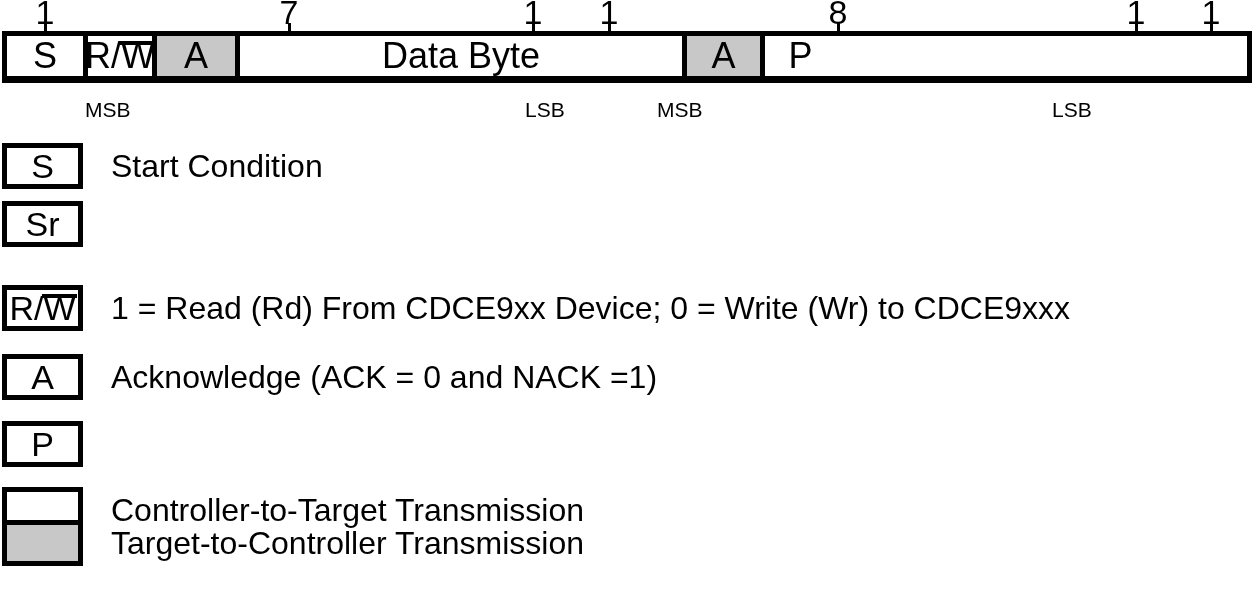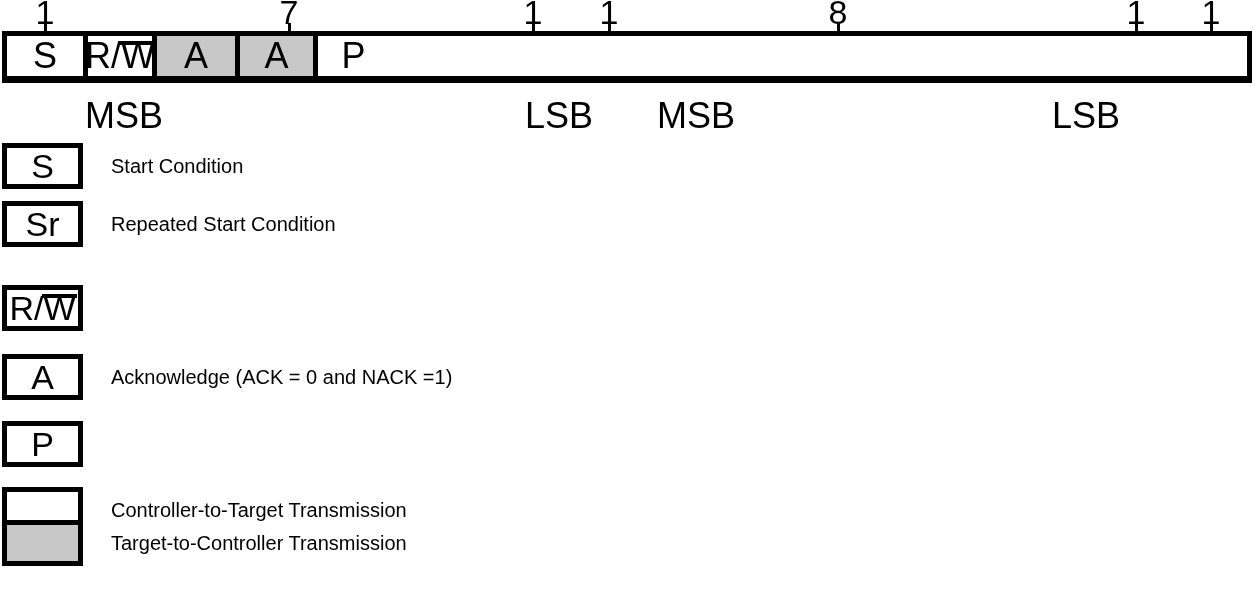--- a/index.html
+++ b/index.html
@@ -66,22 +66,22 @@
     left: -1px;
     right: -1px;
     top: 3px;
     height: 4px;
     background: #000;
   }
 
   
   .order-label {
     position: absolute;
-    top: 101px;
-    font-size: 36px;
+    top: 95px;
+    font-size: 21px;
     line-height: 29px;
     white-space: nowrap;
   }
 
   
   .legend-row {
     position: absolute;
     left: 2px;
     height: 46px;
     display: flex;
@@ -96,21 +96,21 @@
     justify-content: center;
     font-size: 34px;
     line-height: 34px;
     background: #fff;
     flex: 0 0 81px;
   }
   .legend-box.shaded { background: #c8c8c8; }
   .legend-box .ov::after { top: 3px; height: 4px; }
   .legend-desc {
     margin-left: 28px;
-    font-size: 20px;
+    font-size: 32px;
     line-height: 32px;
     white-space: nowrap;
   }
 </style>
 </head>
 <body>
 
 <div class="canvas">
 
   <span class="bitnum" style="left:45px">1</span>
@@ -129,44 +129,45 @@
   <div class="tick" style="left:1135px"></div>
   <div class="tick" style="left:1210px"></div>
 
   <div class="frame">
     <div class="cell" style="flex:0 0 81px">S</div>
     <div class="cell" style="flex:0 0 69px">
         <span>R/</span>
         <span class="ov">W</span>
       </div>
     <div class="cell shaded" style="flex:0 0 83px">A</div>
+    <div class="cell" style="flex:0 0 447px">Data Byte</div>
     <div class="cell shaded" style="flex:0 0 78px">A</div>
     <div class="cell" style="flex:0 0 71px">P</div>
   </div>
 
   <span class="order-label" style="left:85px">MSB</span>
   <span class="order-label" style="left:525px">LSB</span>
   <span class="order-label" style="left:657px">MSB</span>
   <span class="order-label" style="left:1052px">LSB</span>
 
   <div class="legend-row" style="top:143px">
     <div class="legend-box">S</div>
     <div class="legend-desc">Start Condition</div>
   </div>
 
   <div class="legend-row" style="top:201px">
     <div class="legend-box">Sr</div>
-    <div class="legend-desc">Repeated Start Condition</div>
   </div>
 
   <div class="legend-row" style="top:285px">
     <div class="legend-box">
         <span>R/</span>
         <span class="ov">W</span>
       </div>
+    <div class="legend-desc">1 = Read (Rd) From CDCE9xx Device; 0 = Write (Wr) to CDCE9xxx</div>
   </div>
 
   <div class="legend-row" style="top:354px">
     <div class="legend-box">A</div>
     <div class="legend-desc">Acknowledge (ACK = 0 and NACK =1)</div>
   </div>
 
   <div class="legend-row" style="top:421px">
     <div class="legend-box">P</div>
   </div>

